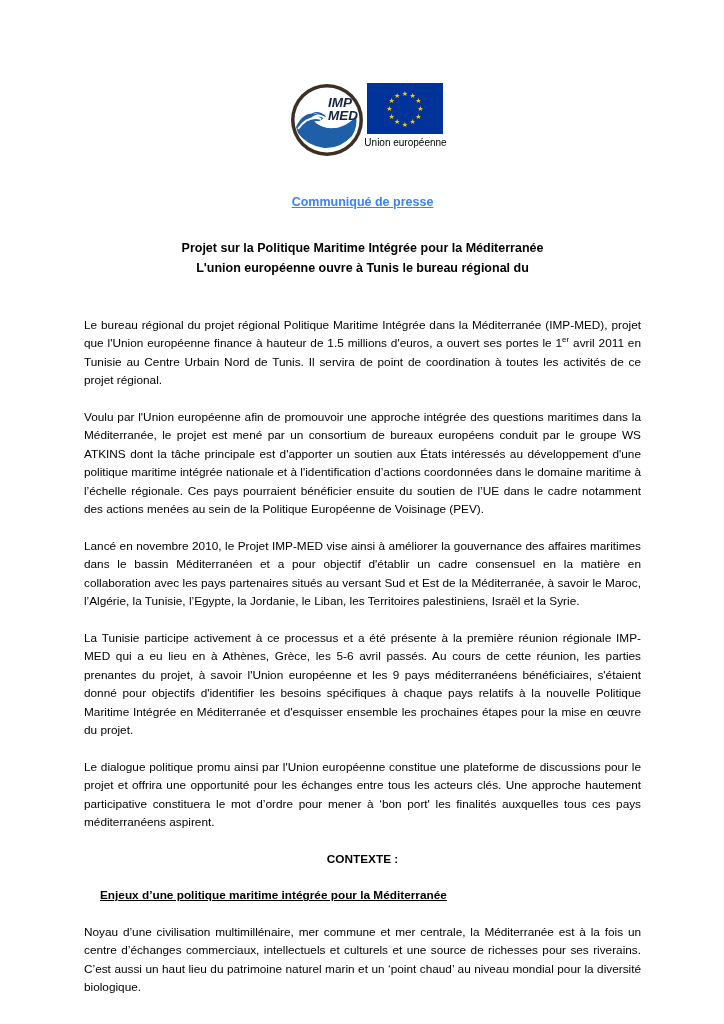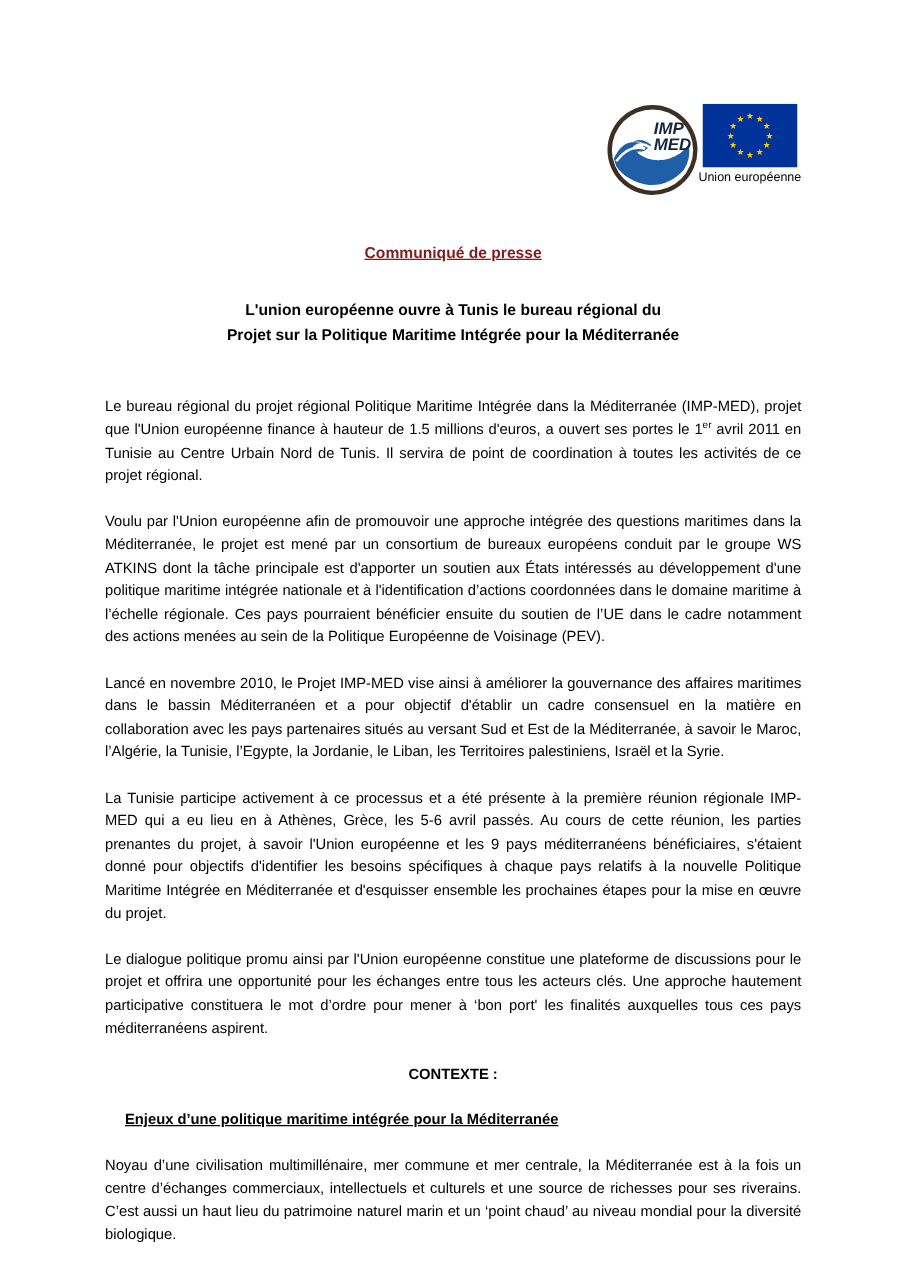--- a/index.html
+++ b/index.html
@@ -10,36 +10,36 @@
     margin: 0 auto;
     background: #ffffff;
     font-family: "Liberation Sans", sans-serif;
     color: #000;
     overflow: hidden;
     box-sizing: border-box;
     padding: 0 83px 0 84px;
   }
   .logo-row {
     display: flex;
-    justify-content: flex-end;
+    justify-content: center;
     align-items: flex-start;
     padding-top: 83px;
     height: 88px;
   }
   .imp-logo-wrap { margin-left: 12px; }
   .eu-block { display: flex; flex-direction: column; align-items: center; }
   .eu-caption {
     font-size: 10px;
     font-weight: normal;
     margin-top: 3px;
     color: #000;
   }
   .press-title {
     text-align: center;
-    color: #7f1d1d;
+    color: #3b82f6;
     font-weight: bold;
     text-decoration: underline;
     font-size: 12.5px;
     margin-top: 24px;
   }
   .doc-title {
     text-align: center;
     font-weight: bold;
     font-size: 12.5px;
     line-height: 1.62;
@@ -105,22 +105,22 @@
         </g>
       </svg>
       <div class="eu-caption">Union européenne</div>
     </div>
 
   </div>
 
   <div class="press-title">Communiqué de presse</div>
 
   <div class="doc-title">
+    <div>Projet sur la Politique Maritime Intégrée pour la Méditerranée</div>
     <div>L'union européenne ouvre à Tunis le bureau régional du</div>
-    <div>Projet sur la Politique Maritime Intégrée pour la Méditerranée</div>
   </div>
 
   <div class="body-text">
 
     <p><span>Le bureau régional du projet régional Politique Maritime Intégrée dans la Méditerranée (IMP-MED), projet que l'Union européenne finance à hauteur de 1.5 millions d'euros, a ouvert ses portes le 1</span><sup class="ordinal">er</sup><span> avril 2011 en Tunisie au Centre Urbain Nord de Tunis. Il servira de point de coordination à toutes les activités de ce projet régional.</span></p>
 
     <p>Voulu par l'Union européenne afin de promouvoir une approche intégrée des questions maritimes dans la Méditerranée, le projet est mené par un consortium de bureaux européens conduit par le groupe WS ATKINS dont la tâche principale est d'apporter un soutien aux États intéressés au développement d'une politique maritime intégrée nationale et à l'identification d’actions coordonnées dans le domaine maritime à l’échelle régionale. Ces pays pourraient bénéficier ensuite du soutien de l’UE dans le cadre notamment des actions menées au sein de la Politique Européenne de Voisinage (PEV).</p>
 
     <p>Lancé en novembre 2010, le Projet IMP-MED vise ainsi à améliorer la gouvernance des affaires maritimes dans le bassin Méditerranéen et a pour objectif d'établir un cadre consensuel en la matière en collaboration avec les pays partenaires situés au versant Sud et Est de la Méditerranée, à savoir le Maroc, l’Algérie, la Tunisie, l’Egypte, la Jordanie, le Liban, les Territoires palestiniens, Israël et la Syrie.</p>
 

